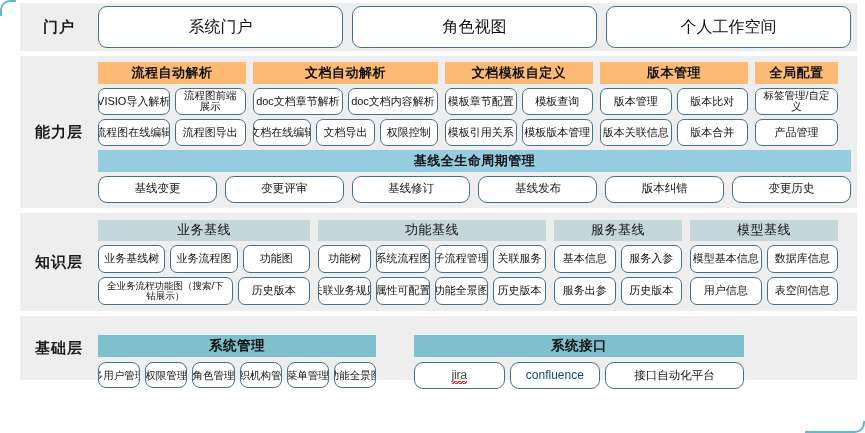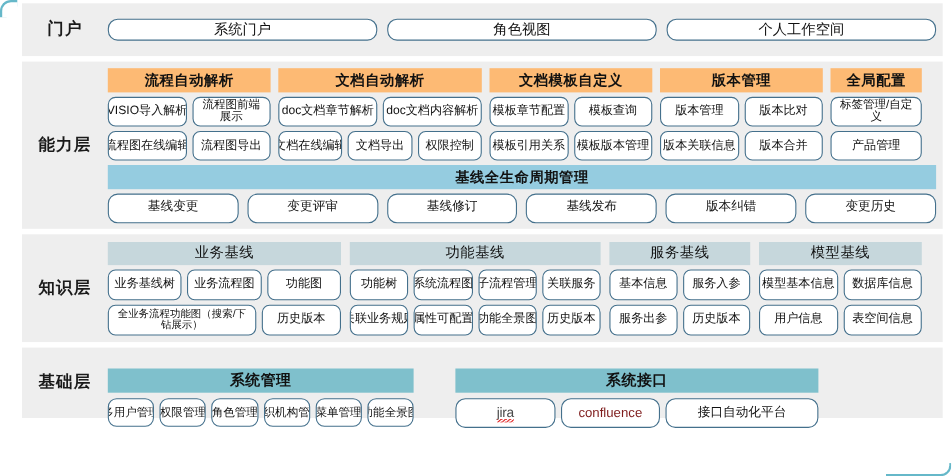--- a/index.html
+++ b/index.html
@@ -61,22 +61,22 @@
     text-align: center;
     padding: 2px 4px;
     white-space: nowrap;
     overflow: hidden;
   }
 
   
   .portal-row { display: flex; gap: 9px; }
   .portal-row .pill {
     flex: 1 1 0;
-    height: 20px;
-    font-size: 13px;
+    height: 42px;
+    font-size: 16px;
     border-radius: 9px;
   }
 
   
   .app-row { display: flex; gap: 7px; }
   .app-row .pill {
     height: 26px;
     border-radius: 8px;
     font-size: 11.5px;
     padding: 0 8px;
@@ -180,21 +180,21 @@
     position: absolute;
     left: 0; right: 0; bottom: -1px;
     height: 3px;
     background-image: repeating-linear-gradient(135deg,
        #e02020 0 1px, transparent 1px 2px);
     background-size: 4px 3px;
     background-repeat: repeat-x;
     opacity: 0.95;
   }
   .confluence-logo {
-    color: #7f1d1d;
+    color: #0c4a6e;
     font-size: 12px;
   }
 
   
   .corner-tl, .corner-br {
     position: absolute;
     pointer-events: none;
   }
   .corner-tl {
     left: 0; top: 0;

